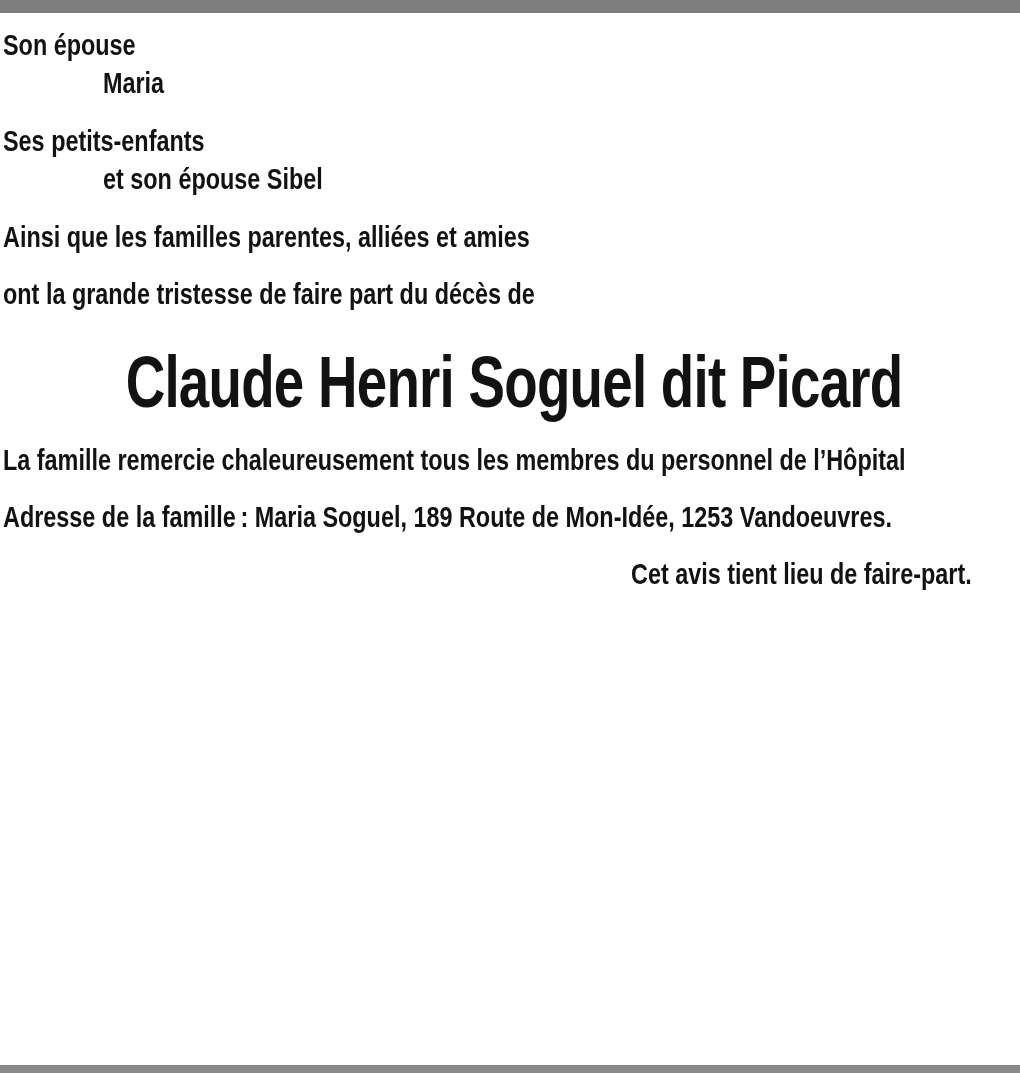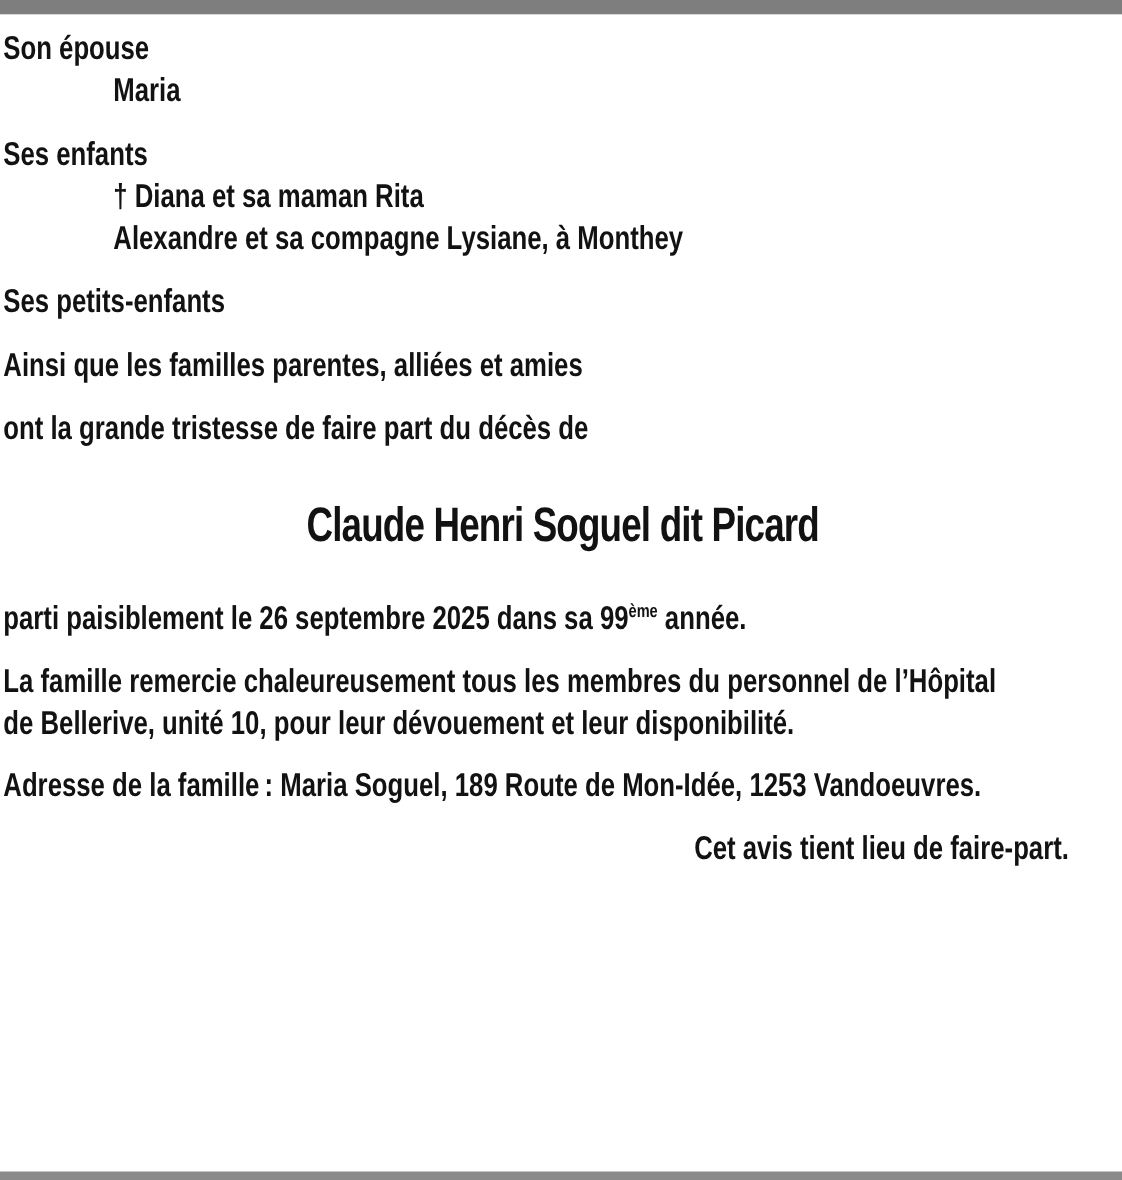--- a/index.html
+++ b/index.html
@@ -18,21 +18,21 @@
   .bar-bottom{position:absolute;left:0;bottom:0;height:8px;background:#8a8a8a;}
   .content{padding:13px 0 0 3px;font-size:30px;}
   .line{line-height:38px;white-space:nowrap;}
   .cond{display:inline-block;transform:scaleX(0.78);transform-origin:0 50%;}
   .indent{padding-left:100px;}
   .group{margin-bottom:20px;}
   .para{margin-bottom:19px;}
   .title-block{
     margin:29px 0 19px;
     text-align:center;
-    font-size:44px;
+    font-size:72px;
     line-height:80px;
     white-space:nowrap;
     letter-spacing:-1px;
   }
   .title-block .cond{transform:scaleX(0.76);transform-origin:50% 50%;}
   .center{text-align:right;padding-left:0;}
   .center .cond{transform-origin:50% 50%;}
   .sup{font-size:17px;vertical-align:11px;}
 </style>
 </head>
@@ -46,64 +46,50 @@
 
     <section class="group">
       <div class="line">
         <span class="cond">Son épouse</span>
       </div>
       <div class="line indent">
         <span class="cond">Maria</span>
       </div>
     </section>
 
-    <section class="group">
-      <div class="line">
-        <span class="cond">Ses enfants</span>
-      </div>
-      <div class="line indent">
-        <span class="cond">† Diana et sa maman Rita</span>
-      </div>
-      <div class="line indent">
-        <span class="cond">Alexandre et sa compagne Lysiane, à Monthey</span>
-      </div>
-    </section>
 
     <section class="group">
       <div class="line">
         <span class="cond">Ses petits-enfants</span>
+      </div>
+      <div class="line indent">
+        <span class="cond">et son épouse Sibel</span>
       </div>
     </section>
 
     <section class="group">
     </section>
 
     <div class="para line">
       <span class="cond">Ainsi que les familles parentes, alliées et amies</span>
     </div>
 
     <div class="para line">
       <span class="cond">ont la grande tristesse de faire part du décès de</span>
     </div>
 
     <div class="title-block">
       <span class="cond">Claude Henri Soguel dit Picard</span>
     </div>
 
-    <div class="para line">
-      <span class="cond"><span>parti paisiblement le 26 septembre 2025 dans sa 99</span><span class="sup">ème</span><span> année.</span></span>
-    </div>
 
 
     <div class="para">
       <div class="line">
         <span class="cond">La famille remercie chaleureusement tous les membres du personnel de l’Hôpital</span>
-      </div>
-      <div class="line">
-        <span class="cond">de Bellerive, unité 10, pour leur dévouement et leur disponibilité.</span>
       </div>
     </div>
 
     <div class="para line">
       <span class="cond">Adresse de la famille : Maria Soguel, 189 Route de Mon-Idée, 1253 Vandoeuvres.</span>
     </div>
 
     <div class="line center">
       <span class="cond">Cet avis tient lieu de faire-part.</span>
     </div>

